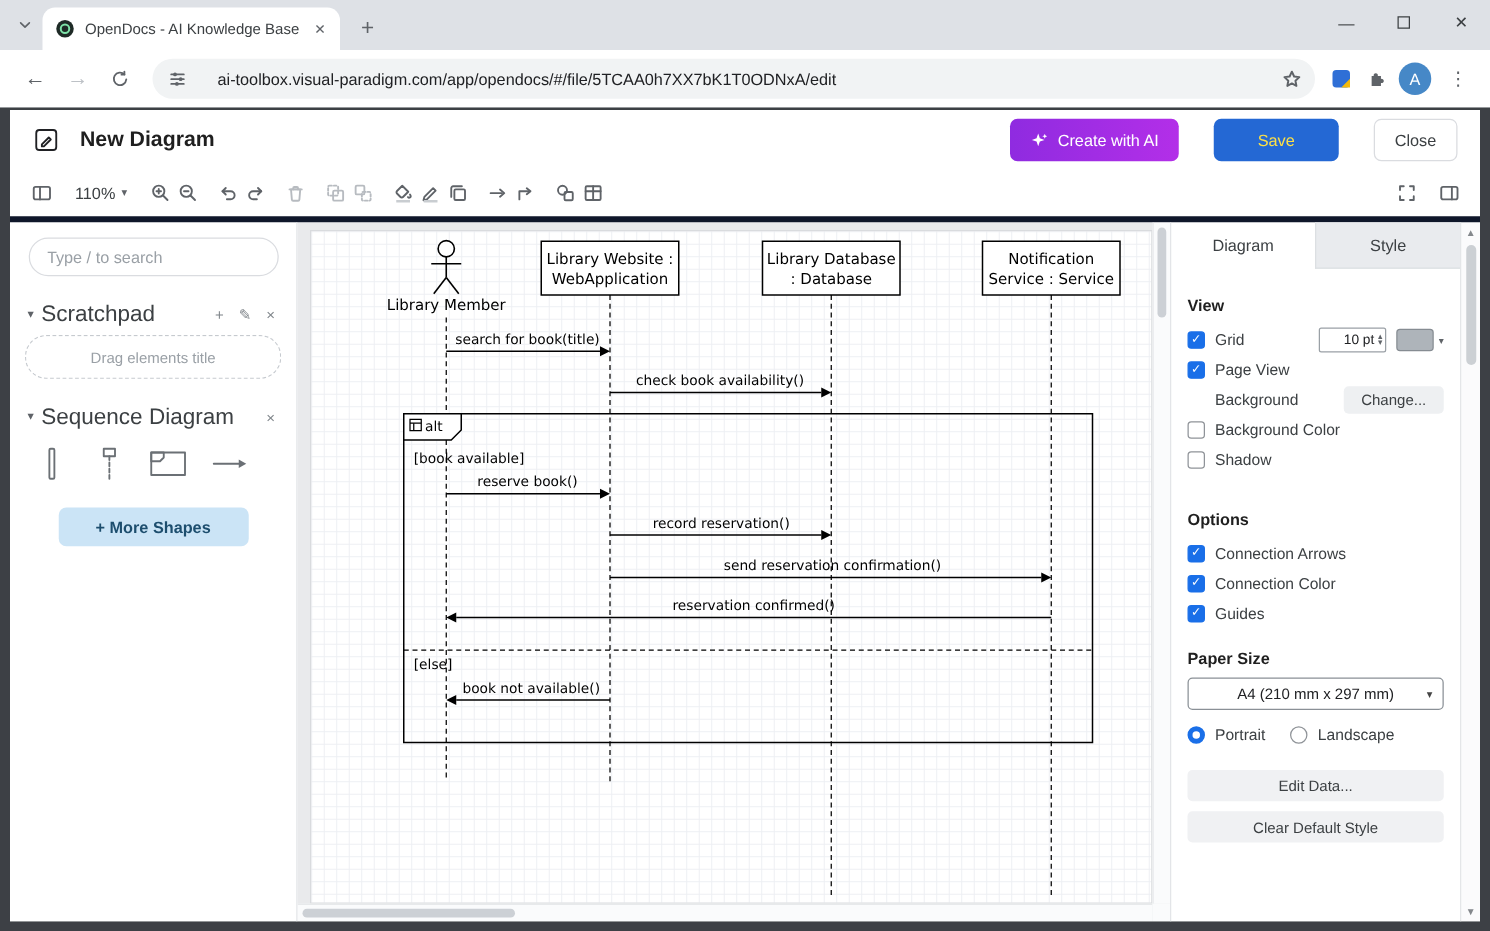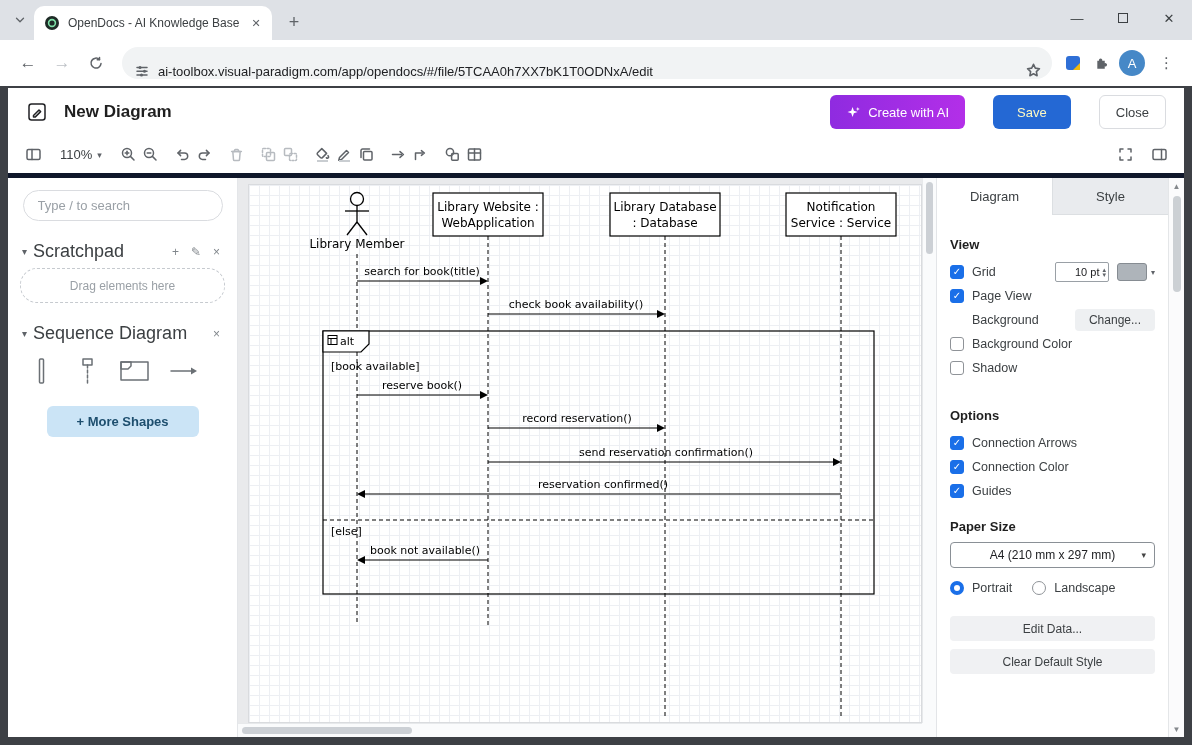--- a/index.html
+++ b/index.html
@@ -14,35 +14,35 @@
   .tab-title { flex:1; font-size:12px; color:#3c4043; white-space:nowrap; overflow:hidden; text-overflow:ellipsis; }
   .tab-close { width:16px; height:16px; border-radius:50%; display:flex; align-items:center; justify-content:center; font-size:11px; color:#5f6368; }
   .newtab { width:28px; height:28px; margin:0 0 4px 8px; display:flex; align-items:center; justify-content:center; font-size:18px; color:#5f6368; border-radius:50%; }
   .wincontrols { position:absolute; right:0; top:0; height:36px; display:flex; }
   .wincontrols > div { width:46px; height:36px; display:flex; align-items:center; justify-content:center; color:#3c4043; font-size:13px; }
   .maxbox { width:10px; height:10px; border:1.2px solid #3c4043; }
 
   .urlbar { height:46px; background:#fff; display:flex; align-items:center; padding:0 14px; gap:6px; flex:none; }
   .navbtn { width:28px; height:28px; display:flex; align-items:center; justify-content:center; font-size:17px; color:#5f6368; border-radius:50%; flex:none; }
   .navbtn.disabled { color:#bdc1c6; }
-  .omnibox { flex:1; height:32px; background:#f1f3f4; border-radius:16px; display:flex; align-items:flex-end; padding:0 10px 0 12px; gap:8px; margin:0 6px; }
+  .omnibox { flex:1; height:32px; background:#f1f3f4; border-radius:16px; display:flex; align-items:center; padding:0 10px 0 12px; gap:24px; margin:0 6px; }
   .url-text { flex:1; font-size:13px; color:#202124; white-space:nowrap; overflow:hidden; }
   .right-icons { display:flex; align-items:center; gap:10px; flex:none; }
   .avatar { width:26px; height:26px; border-radius:50%; background:#4688c7; color:#fff; font-size:13px; display:flex; align-items:center; justify-content:center; }
   .menu-dots { font-size:15px; color:#5f6368; padding:0 4px; }
 
   
   .page-frame { flex:1; background:#3d4045; padding:2px 8px 8px 8px; }
   .app { width:100%; height:100%; background:#fff; display:flex; flex-direction:column; }
 
   .app-header { height:48px; display:flex; align-items:center; padding:0 18px; gap:16px; flex:none; }
   .app-title { font-size:17px; font-weight:bold; color:#1f1f1f; flex:1; }
   .hbtn { height:34px; border-radius:6px; display:flex; align-items:center; justify-content:center; font-size:13px; padding:0 16px; margin-left:12px; cursor:default; }
   .btn-ai { background:linear-gradient(90deg,#8f2be0,#b32fe8); color:#fff; gap:7px; }
-  .btn-save { background:#2468d4; color:#fef9c3; padding:0 24px; }
+  .btn-save { background:#2468d4; color:#fde047; padding:0 35px; }
   .btn-close { background:#fff; border:1px solid #dadce0; color:#3c4043; }
 
   .toolbar { height:42px; display:flex; align-items:center; padding:0 16px; gap:4px; border-bottom:5px solid #0f172a; flex:none; }
   .tgap { margin-left:10px; }
   .ticon { width:18px; height:18px; display:flex; align-items:center; justify-content:center; }
   .ic { stroke:#5f6368; fill:none; stroke-width:1.5; stroke-linecap:round; stroke-linejoin:round; }
   .ic.dis { stroke:#b7bbc0; }
   .zoomsel { display:flex; align-items:center; gap:5px; font-size:13px; color:#3c4043; padding:0 4px; }
   .zoom-caret { font-size:9px; color:#5f6368; }
   .toolbar-right { margin-left:auto; display:flex; gap:16px; }
@@ -334,21 +334,21 @@
 
         <div class="sidebar">
           <input class="search-input" type="text" placeholder="Type / to search" style="">
           <div class="sec-head">
             <span class="sec-caret">▾</span>
             <span class="sec-title">Scratchpad</span>
             <span class="sec-ico">+</span>
             <span class="sec-ico">✎</span>
             <span class="sec-ico">×</span>
           </div>
-          <div class="dropzone">Drag elements here</div>
+          <div class="dropzone">Drag elements title</div>
           <div class="sec-head">
             <span class="sec-caret">▾</span>
             <span class="sec-title">Sequence Diagram</span>
             <span class="sec-ico">×</span>
           </div>
           <div class="shape-row">
             <span style="display:flex">
               <svg width="30" height="30" viewBox="0 0 30 30">
                   <rect x="13.5" y="3" width="4" height="24" rx="1" class="ic" style="stroke:#6b7075"></rect>
                 </svg>

